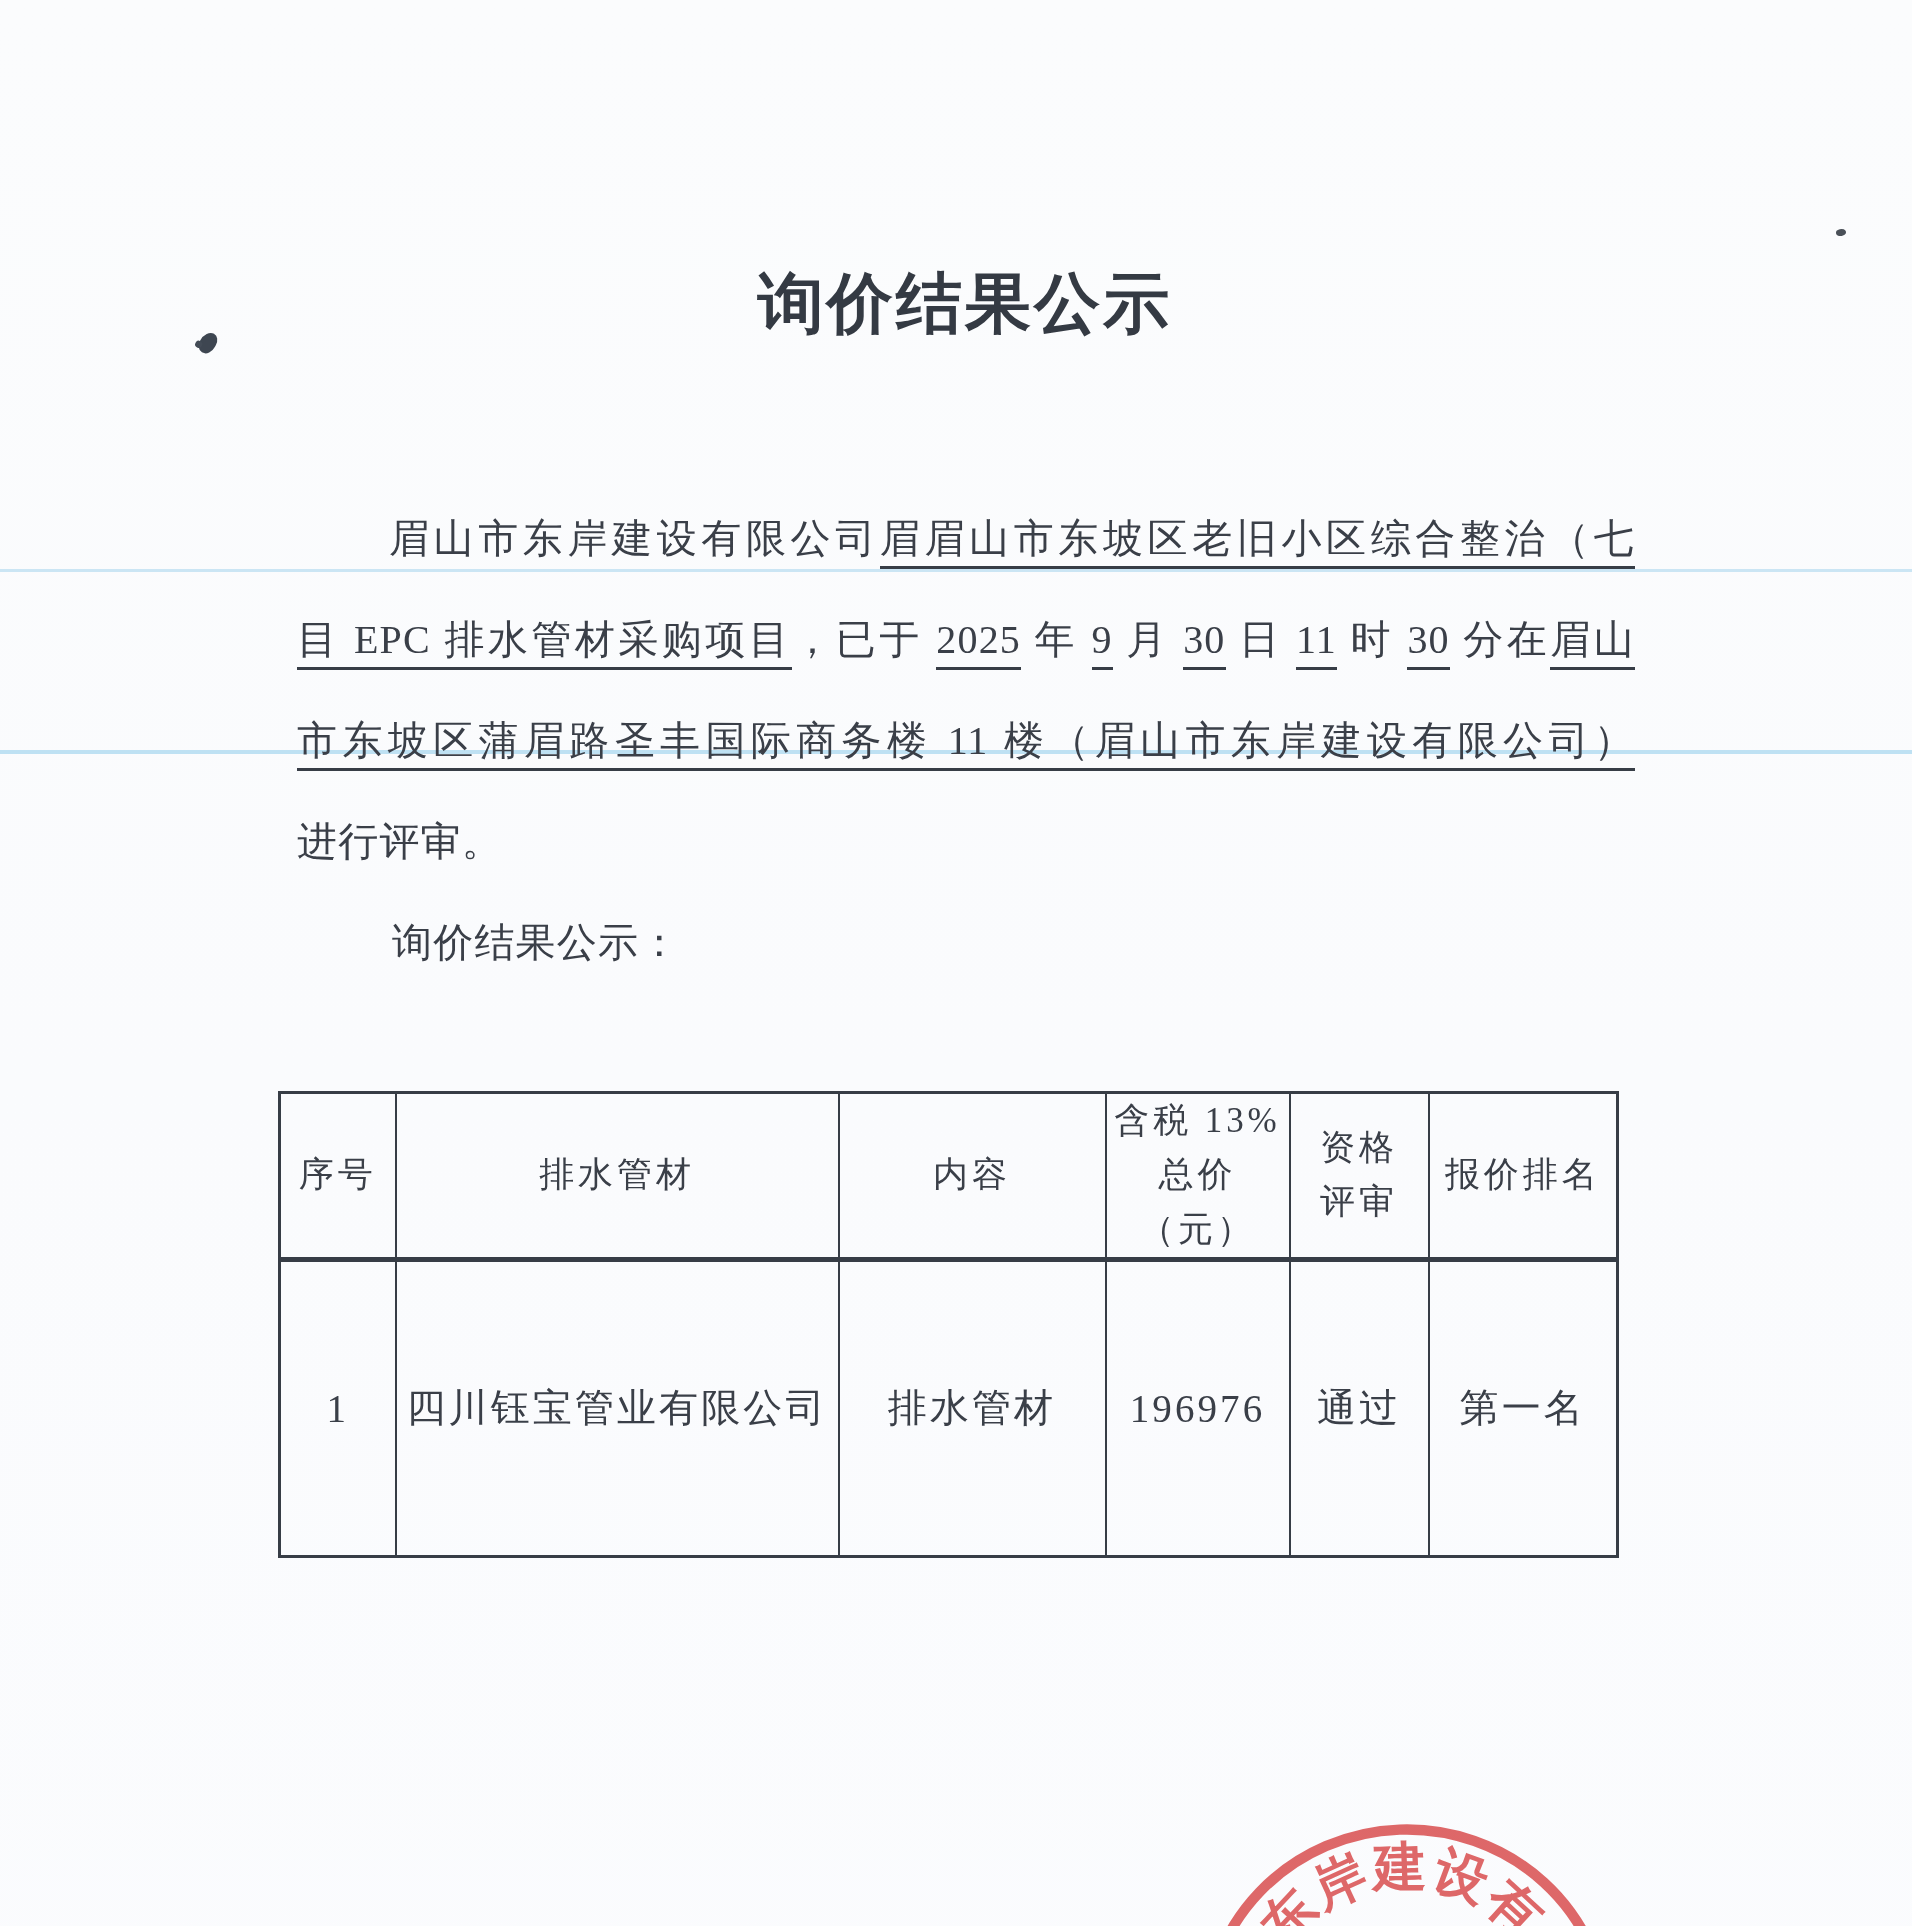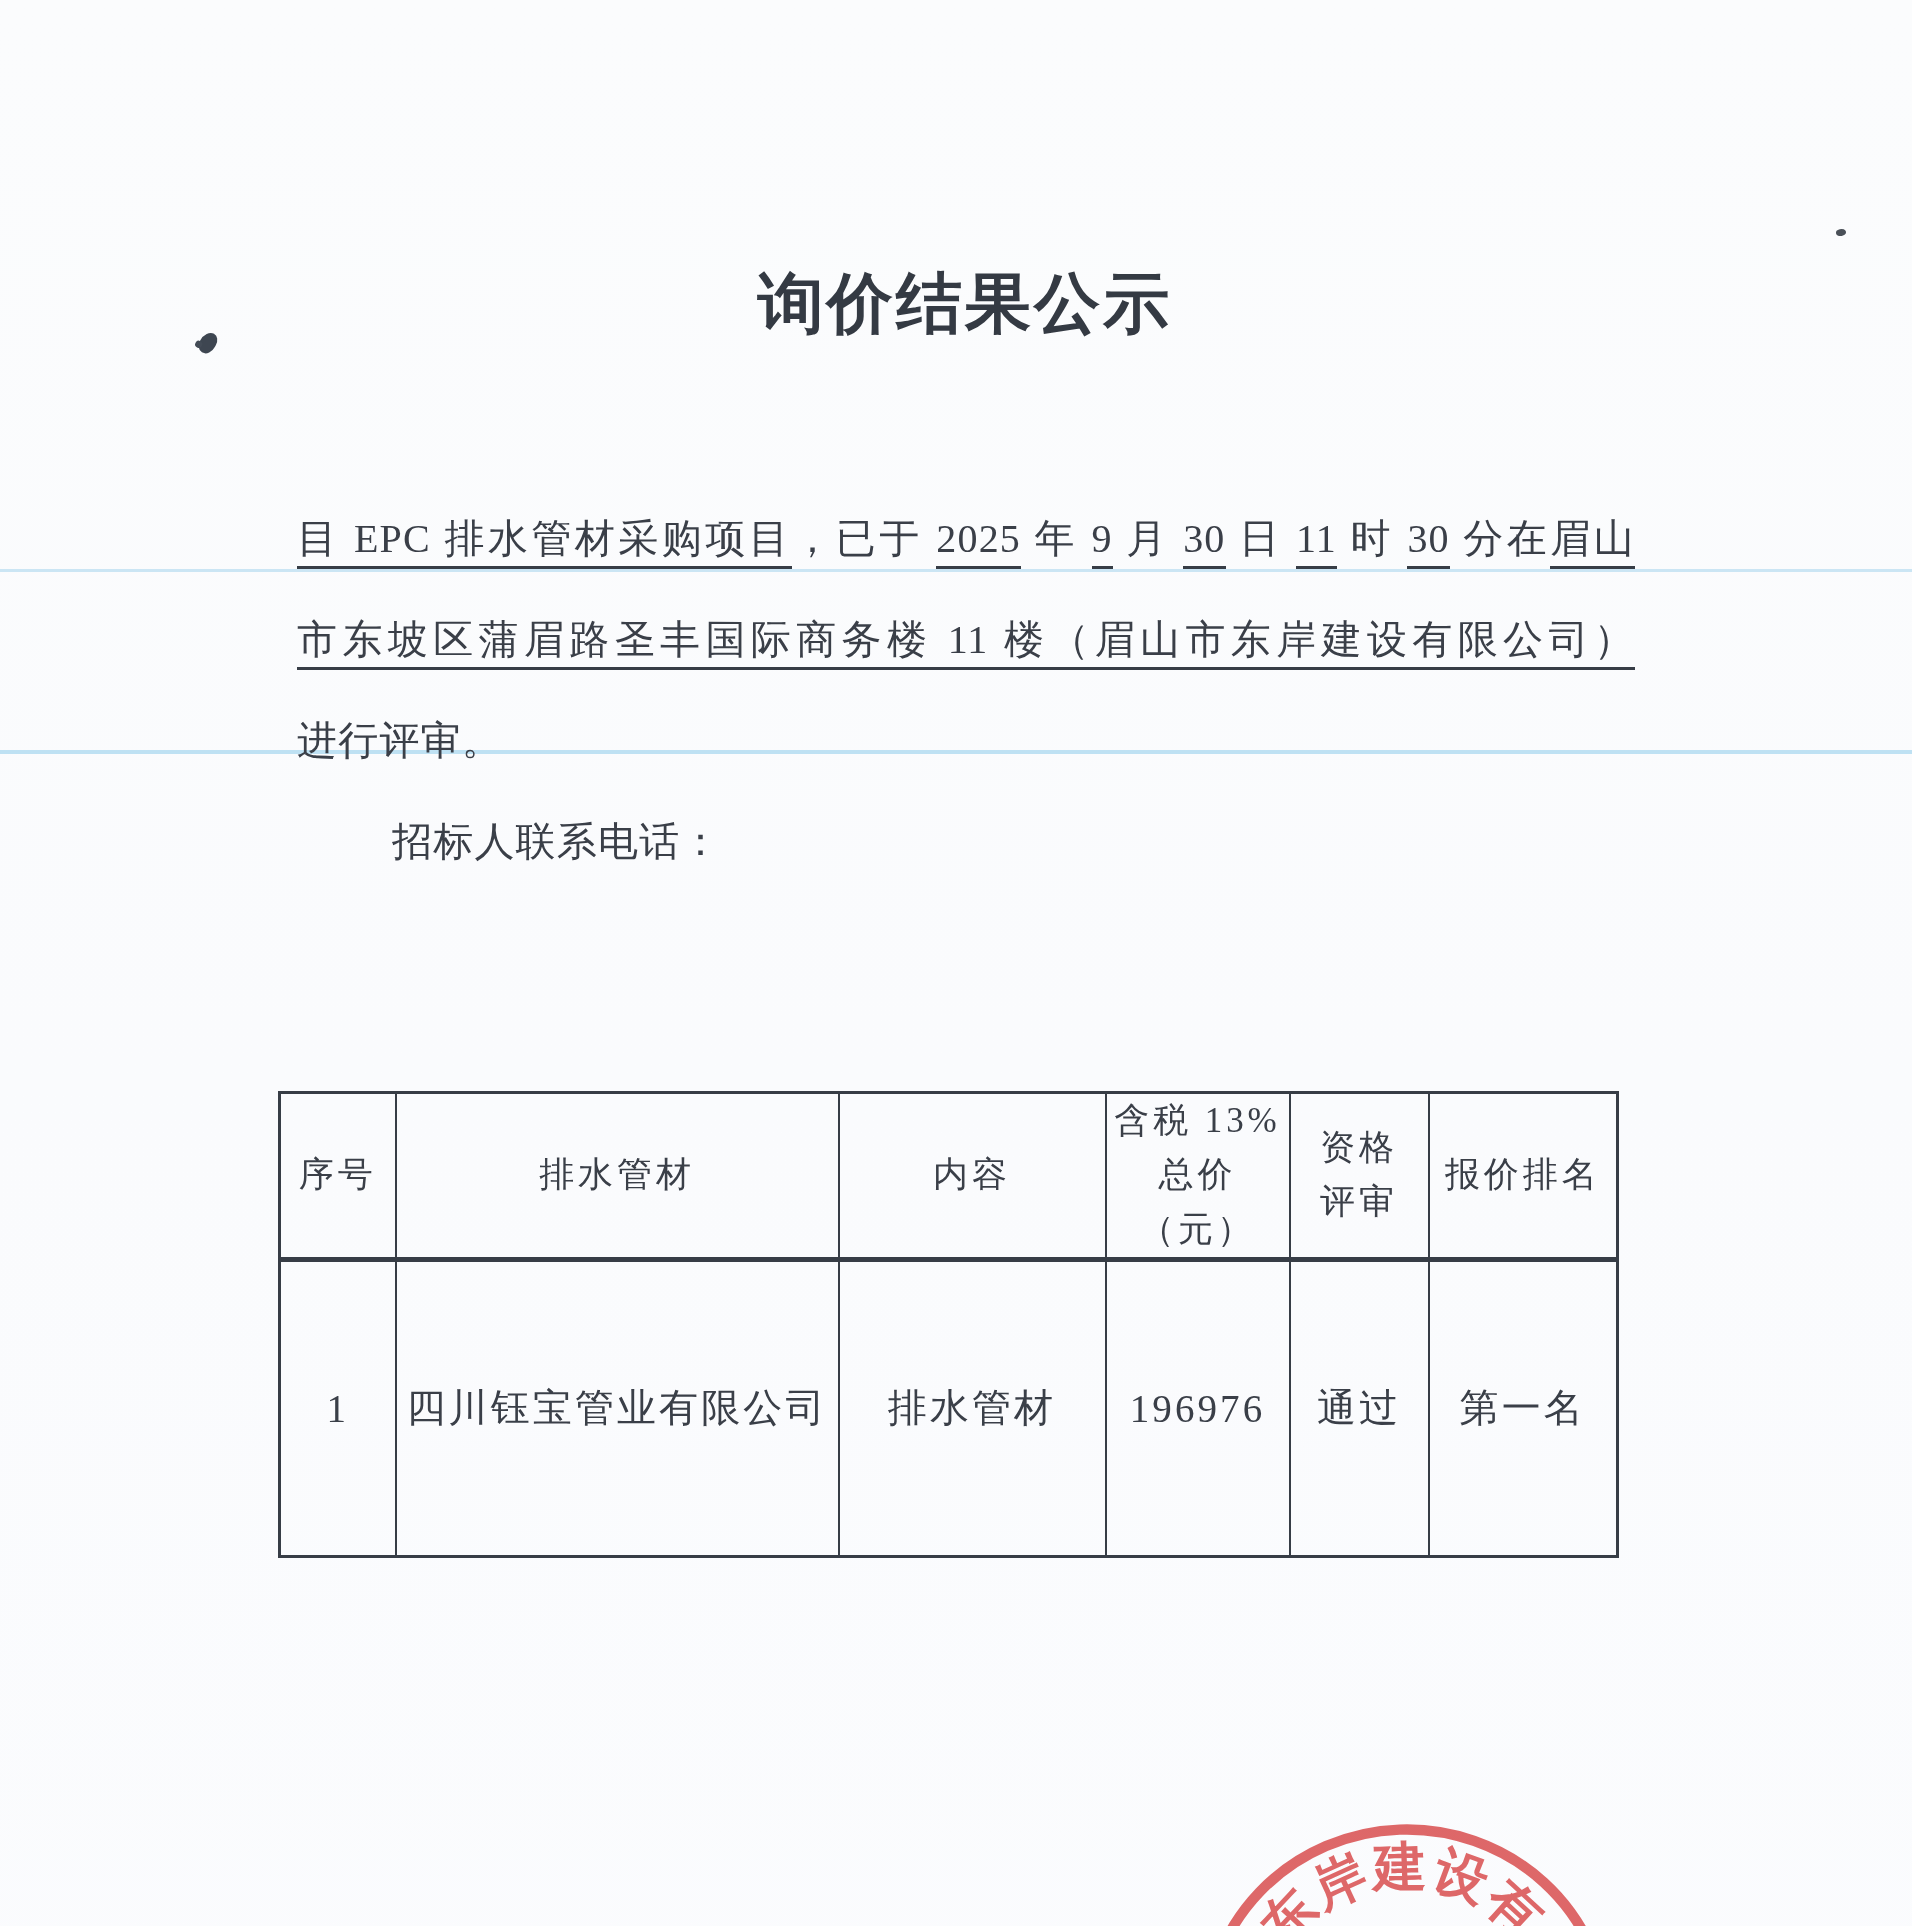--- a/index.html
+++ b/index.html
@@ -101,24 +101,25 @@
 <div class="page">
 
   <div class="streak s1"></div>
   <div class="streak s2"></div>
   <div class="blob"></div>
   <div class="dot"></div>
 
   <h1 class="title">询价结果公示</h1>
 
   <div class="para">
+    <div class="line j indent1"><span>眉山市东岸建设有限公司</span><span class="u">眉眉山市东坡区老旧小区综合整治（七</span></div>
     <div class="line j"><span class="u">目 EPC 排水管材采购项目</span><span>，已于 </span><span class="u">2025</span><span> 年 </span><span class="u">9</span><span> 月 </span><span class="u">30</span><span> 日 </span><span class="u">11</span><span> 时 </span><span class="u">30</span><span> 分在</span><span class="u">眉山</span></div>
     <div class="line j"><span class="u">市东坡区蒲眉路圣丰国际商务楼 11 楼（眉山市东岸建设有限公司）</span></div>
     <div class="line">进行评审。</div>
-    <div class="line indent2">招标人联系电话：</div>
+    <div class="line indent2">询价结果公示：</div>
   </div>
 
   <table class="results">
     <colgroup>
       <col style="width:116px">
         <col style="width:443px">
         <col style="width:267px">
       <col style="width:184px">
         <col style="width:139px">
         <col style="width:189px">

